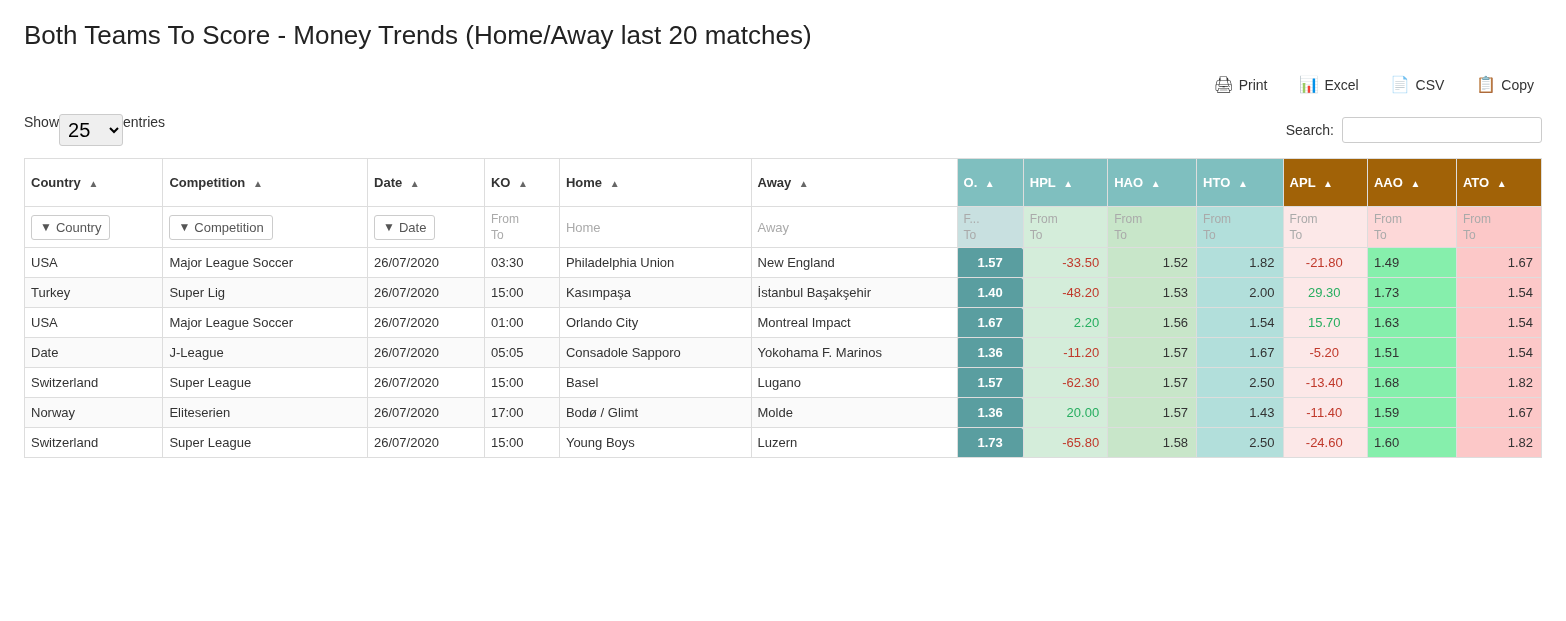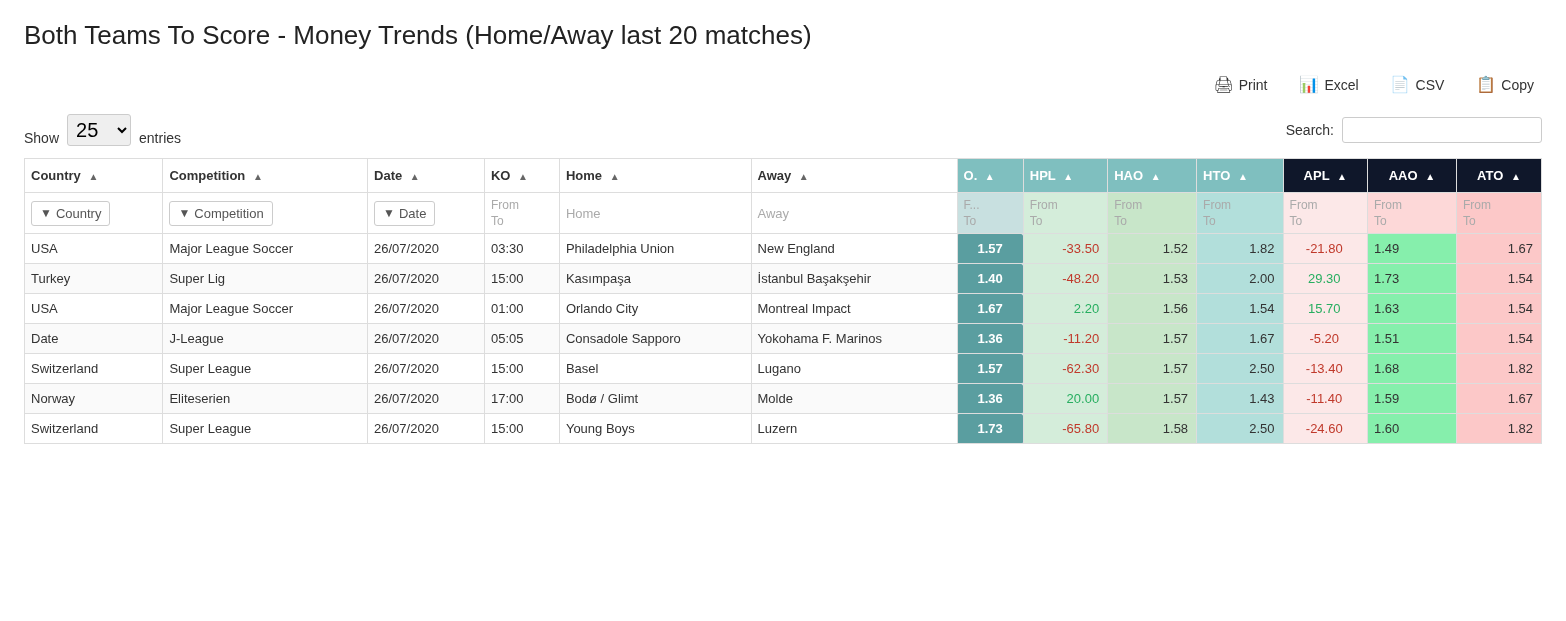--- a/index.html
+++ b/index.html
@@ -6,30 +6,30 @@
     body { font-family: Arial, sans-serif; background: #f5f5f5; color: #333; font-size: 14px; }
     .page { padding: 20px 24px; background: #fff; min-height: 621px; }
 
     .page-title { font-size: 26px; font-weight: 400; margin-bottom: 20px; color: #222; }
 
     .toolbar { display: flex; justify-content: flex-end; gap: 16px; margin-bottom: 16px; align-items: center; }
     .toolbar-btn { display: flex; align-items: center; gap: 5px; background: none; border: none; cursor: pointer; color: #333; font-size: 14px; padding: 4px 8px; }
     .toolbar-icon { font-size: 16px; }
 
     .controls-row { display: flex; align-items: center; justify-content: space-between; margin-bottom: 12px; }
-    .show-entries { display: flex; align-items: flex-end; gap: 8px; }
+    .show-entries { display: flex; align-items: flex-start; }
     .show-entries select { border: 1px solid #ccc; padding: 3px 4px; font-size: 20px; border-radius: 3px; }
     .search-box { display: flex; align-items: center; gap: 8px; }
     .search-box label { font-size: 14px; }
     .search-box input { border: 1px solid #ccc; padding: 4px 8px; font-size: 14px; border-radius: 3px; min-width: 200px; }
 
     table { width: 100%; border-collapse: collapse; font-size: 13px; }
-    thead th { background: #fff; border: 1px solid #ddd; padding: 9px 6px; text-align: left; white-space: nowrap; font-weight: 600; cursor: pointer; user-select: none; }
+    thead th { background: #fff; border: 1px solid #ddd; padding: 16px 6px; text-align: left; white-space: nowrap; font-weight: 600; cursor: pointer; user-select: none; }
     thead th.teal { background: #7fbfbf; color: #fff; }
-    thead th.pink { background: #0f172a; color: #fff; text-align: center; }
+    thead th.pink { background: #a16207; color: #fff; }
     thead th .sort-arrow { margin-left: 4px; font-size: 10px; color: #666; }
     thead th.teal .sort-arrow, thead th.pink .sort-arrow { color: #fff; }
 
     .filter-row td { background: #fff; border: 1px solid #ddd; padding: 4px 6px; }
     .filter-btn { display: flex; align-items: center; gap: 4px; border: 1px solid #ccc; padding: 4px 8px; border-radius: 3px; background: #fff; cursor: pointer; font-size: 13px; color: #555; white-space: nowrap; }
     .from-to-cell { display: flex; flex-direction: column; }
     .from-to-cell span { color: #aaa; font-size: 12px; padding: 1px 0; }
 
     tbody tr { background: #fff; }
     tbody tr:nth-child(even) { background: #fafafa; }

